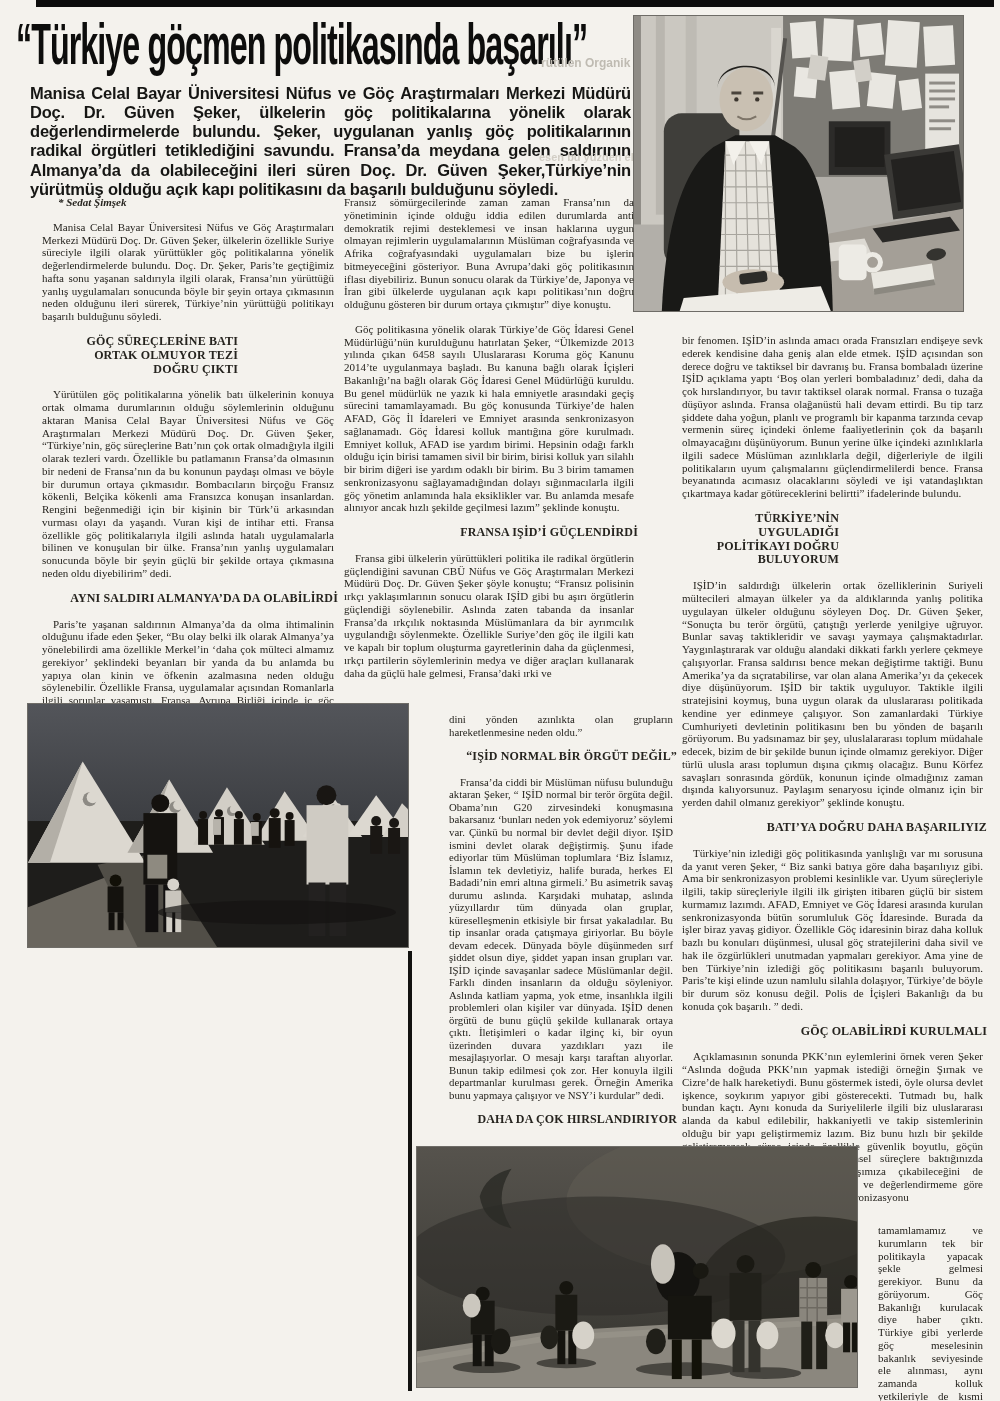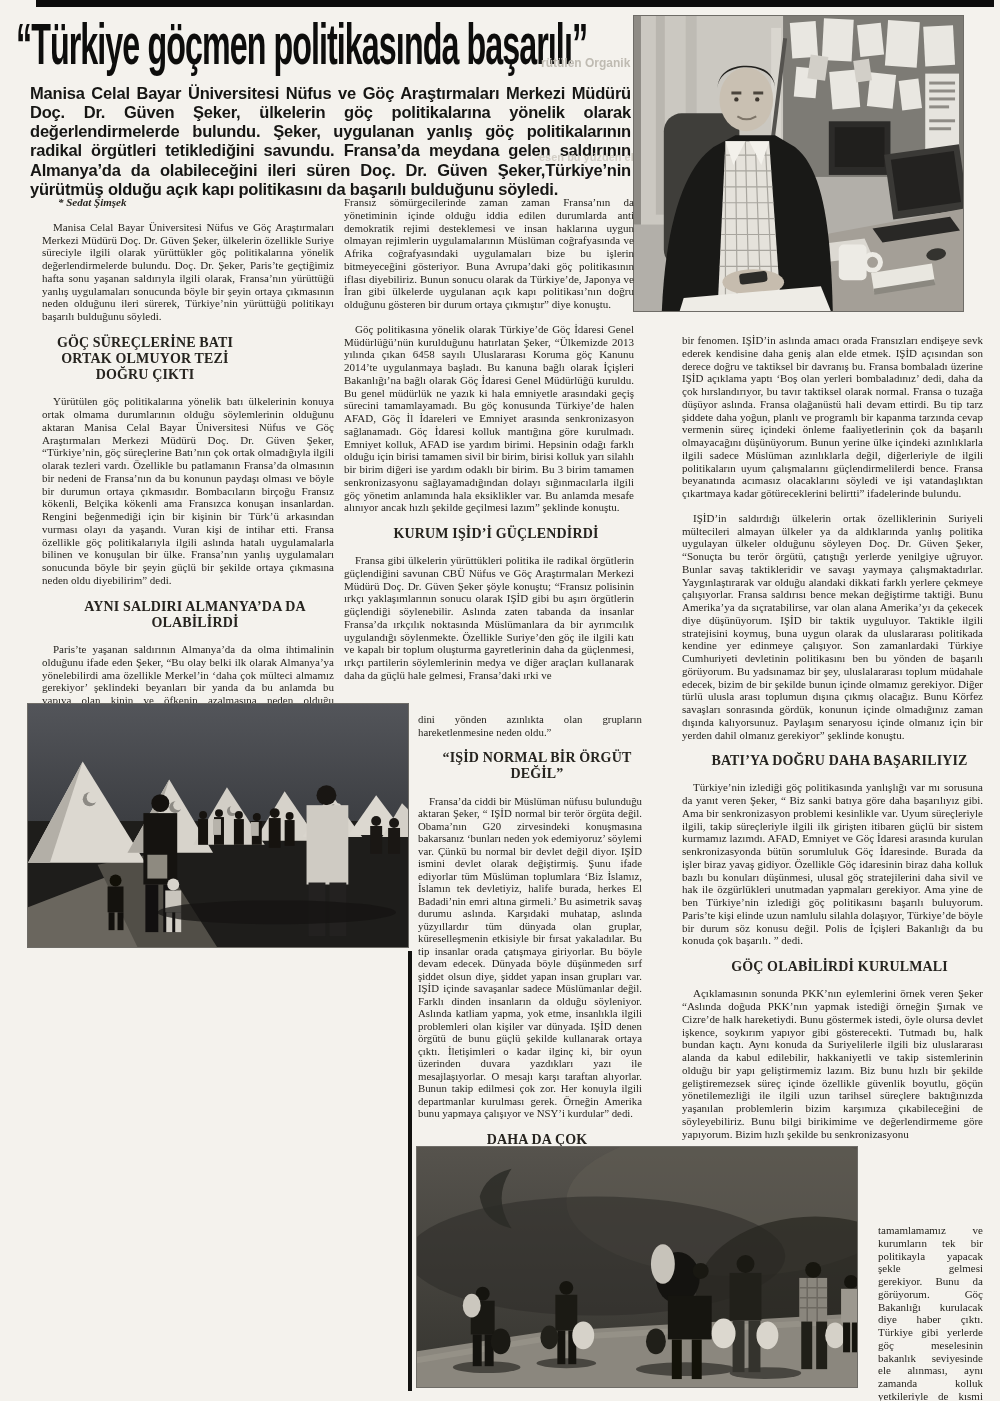--- a/index.html
+++ b/index.html
@@ -12,28 +12,28 @@
   .standfirst{position:absolute;left:30px;top:84px;width:601px;margin:0;
               font-family:"Liberation Sans",sans-serif;font-weight:bold;font-size:16.5px;
               line-height:1.16;letter-spacing:-0.2px;text-align:justify;color:#161614;}
   .bleed{position:absolute;font-family:"Liberation Sans",sans-serif;font-weight:bold;}
   .bleed1{left:541px;top:56px;font-size:12px;color:#bfbbb2;}
   .bleed2{left:539px;top:151px;font-size:11px;color:#d2cec5;}
   .col{position:absolute;font-size:11px;line-height:1.16;text-align:justify;}
   .col p{margin:12px;}
   p.indent{text-indent:11px;}
   .byline{font-weight:bold;font-style:italic;padding-left:16px;text-align:left;}
-  .subhead{margin:1px;font-weight:bold;font-size:14px;letter-spacing:0.15px;
-           padding-left:14px;text-align:center;}
+  .subhead{margin:8px;font-weight:bold;font-size:12px;letter-spacing:0.15px;
+           padding-left:14px;text-align:right;}
   .c1h1{padding-right:100px;}
   .c2h1{padding-right:72px;}
   .c3h1{padding-right:148px;}
   .col1{left:30px;top:184px;width:316px;}
   .col2a{left:332px;top:184px;width:314px;}
-  .col2b{left:406px;top:701px;width:248px;font-size:10.8px;}
+  .col2b{left:437px;top:701px;width:248px;font-size:10.8px;}
   .col3{left:670px;top:322px;width:325px;}
   .col4{left:866px;top:1212px;width:129px;}
   .vrule{position:absolute;left:408px;top:951px;width:4px;height:440px;background:#121210;}
   figure.photo{position:absolute;margin:0;border:1px solid #6e6c67;box-sizing:border-box;
                background:#9a9792;overflow:hidden;}
   .photo svg{display:block;width:100%;height:100%;}
   .photo-office{left:633px;top:15px;width:331px;height:297px;}
   .photo-camp{left:27px;top:703px;width:382px;height:245px;}
   .photo-road{left:416px;top:1146px;width:442px;height:242px;}
 </style>
@@ -133,21 +133,21 @@
     <p class="indent">Manisa Celal Bayar Üniversitesi Nüfus ve Göç Araştırmaları Merkezi Müdürü Doç. Dr. Güven Şeker, ülkelerin özellikle Suriye süreciyle ilgili olarak yürüttükler göç politikalarına yönelik değerlendirmelerde bulundu. Doç. Dr. Şeker, Paris’te geçtiğimiz hafta sonu yaşanan saldırıyla ilgili olarak, Fransa’nın yürüttüğü yanlış uygulamaları sonucunda böyle bir şeyin ortaya çıkmasının neden olduğunu ileri sürerek, Türkiye’nin yürüttüğü politikayı başarılı bulduğunu söyledi.</p>
     <h3 class="subhead c1h1">GÖÇ SÜREÇLERİNE BATI ORTAK OLMUYOR TEZİ DOĞRU ÇIKTI</h3>
     <p class="indent">Yürütülen göç politikalarına yönelik batı ülkelerinin konuya ortak olmama durumlarının olduğu söylemlerinin olduğunu aktaran Manisa Celal Bayar Üniversitesi Nüfus ve Göç Araştırmaları Merkezi Müdürü Doç. Dr. Güven Şeker, “Türkiye’nin, göç süreçlerine Batı’nın çok ortak olmadığıyla ilgili olarak tezleri vardı. Özellikle bu patlamanın Fransa’da olmasının bir nedeni de Fransa’nın da bu konunun paydaşı olması ve böyle bir durumun ortaya çıkmasıdır. Bombacıların birçoğu Fransız kökenli, Belçika kökenli ama Fransızca konuşan insanlardan. Rengini beğenmediği için bir kişinin bir Türk’ü arkasından vurması olayı da yaşandı. Vuran kişi de intihar etti. Fransa özellikle göç politikalarıyla ilgili aslında hatalı uygulamalarla bilinen ve konuşulan bir ülke. Fransa’nın yanlış uygulamaları sonucunda böyle bir şeyin güçlü bir şekilde ortaya çıkmasına neden oldu diyebilirim” dedi.</p>
     <h3 class="subhead">AYNI SALDIRI ALMANYA’DA DA OLABİLİRDİ</h3>
     <p class="indent">Paris’te yaşanan saldırının Almanya’da da olma ihtimalinin olduğunu ifade eden Şeker, “Bu olay belki ilk olarak Almanya’ya yönelebilirdi ama özellikle Merkel’in ‘daha çok mülteci almamız gerekiyor’ şeklindeki beyanları bir yanda da bu anlamda bu yapıya olan kinin ve öfkenin azalmasına neden olduğu söylenebilir. Özellikle Fransa, uygulamalar açısından Romanlarla ilgili sorunlar yaşamıştı. Fransa, Avrupa Birliği içinde iç göç denilen gruplara karşı da çok ciddi acımasız göç politikaları uygulayan bir ülke. Sonucunda aslında Fransa’ya bu eylem olarak döndü. Bu olay burada kalmaz. Çünkü özellikle Batı ne yazık ki daha önceden kapitalist düzenin ilk başlaması, sömürgeciliğin  devam sürecindeki uygulamaları, Afrika’daki</p>
   </div>
 
   <div class="col col2a">
     <p>Fransız sömürgecilerinde zaman zaman Fransa’nın da yönetiminin içinde olduğu iddia edilen durumlarda anti demokratik rejimi desteklemesi ve  insan haklarına uygun olmayan rejimlerin uygulamalarının Müslüman coğrafyasında ve Afrika coğrafyasındaki uygulamaları bize bu işlerin bitmeyeceğini gösteriyor. Buna Avrupa’daki göç politikasının iflası diyebiliriz. Bunun sonucu olarak da Türkiye’de, Japonya ve İran gibi ülkelerde uygulanan açık kapı politikası’nın  doğru olduğunu gösteren bir durum ortaya çıkmıştır” diye konuştu.</p>
     <p class="indent">Göç politikasına yönelik olarak Türkiye’de Göç İdaresi Genel Müdürlüğü’nün kurulduğunu hatırlatan Şeker, “Ülkemizde 2013 yılında çıkan 6458 sayılı Uluslararası Koruma göç Kanunu 2014’te uygulanmaya başladı. Bu kanuna bağlı olarak İçişleri Bakanlığı’na bağlı olarak Göç İdaresi Genel Müdürlüğü kuruldu. Bu genel müdürlük ne yazık ki hala emniyetle arasındaki geçiş sürecini tamamlayamadı. Bu göç konusunda Türkiye’de halen AFAD, Göç İl İdareleri ve Emniyet arasında senkronizasyon sağlanamadı. Göç İdaresi kolluk mantığına göre kurulmadı. Emniyet kolluk, AFAD ise yardım birimi. Hepsinin odağı farklı olduğu için birisi tamamen sivil bir birim, birisi kolluk yarı silahlı bir birim diğeri ise yardım odaklı bir birim. Bu 3 birim tamamen senkronizasyonu sağlayamadığından dolayı sığınmacılarla ilgili göç yönetim anlamında hala eksiklikler var. Bu anlamda mesafe alınıyor ancak hızlı şekilde geçilmesi lazım” şeklinde konuştu.</p>
-    <h3 class="subhead">KURUM IŞİD’İ GÜÇLENDİRDİ</h3>
+    <h3 class="subhead">FRANSA IŞİD’İ GÜÇLENDİRDİ</h3>
     <p class="indent">Fransa gibi ülkelerin yürüttükleri politika ile radikal örgütlerin güçlendiğini savunan CBÜ Nüfus ve Göç Araştırmaları Merkezi Müdürü Doç. Dr. Güven Şeker şöyle konuştu; “Fransız polisinin ırkçı yaklaşımlarının sonucu olarak IŞİD gibi bu aşırı örgütlerin güçlendiği söylenebilir. Aslında zaten tabanda da insanlar Fransa’da ırkçılık noktasında Müslümanlara da bir ayrımcılık uygulandığı söylenmekte. Özellikle Suriye’den göç ile ilgili katı ve kapalı bir toplum oluşturma gayretlerinin daha da güçlenmesi, ırkçı partilerin söylemlerinin medya ve diğer araçları kullanarak daha da güçlü hale gelmesi, Fransa’daki ırki ve</p>
   </div>
 
   <figure class="photo photo-camp">
     <svg viewBox="0 0 382 245" preserveAspectRatio="none">
       <defs>
         <linearGradient id="sky" x1="0" y1="0" x2="0" y2="1">
           <stop offset="0" stop-color="#53555a"></stop>
             <stop offset="1" stop-color="#3a3c40"></stop>
         </linearGradient>
@@ -230,20 +230,21 @@
 
   <div class="col col2b">
     <p>dini yönden azınlıkta olan grupların hareketlenmesine neden oldu.”</p>
     <h3 class="subhead">“IŞİD NORMAL BİR ÖRGÜT DEĞİL”</h3>
     <p class="indent">Fransa’da ciddi bir Müslüman nüfusu bulunduğu aktaran Şeker, “ IŞİD normal bir terör örgüta değil. Obama’nın G20 zirvesindeki konuşmasına bakarsanız ‘bunları neden yok edemiyoruz’ söylemi var. Çünkü bu normal bir devlet değil diyor. IŞİD ismini devlet olarak değiştirmiş. Şunu ifade ediyorlar tüm Müslüman toplumlara ‘Biz İslamız, İslamın tek devletiyiz, halife burada, herkes El Badadi’nin emri altına girmeli.’ Bu asimetrik savaş durumu aslında. Karşıdaki muhatap, aslında yüzyıllardır tüm dünyada olan gruplar, küreselleşmenin etkisiyle bir fırsat yakaladılar. Bu tip insanlar orada çatışmaya giriyorlar. Bu böyle devam edecek. Dünyada böyle düşünmeden sırf şiddet olsun diye, şiddet yapan insan grupları var. IŞİD içinde savaşanlar sadece Müslümanlar değil. Farklı dinden insanların da olduğu söyleniyor. Aslında katliam yapma, yok etme, insanlıkla ilgili problemleri olan kişiler var dünyada. IŞİD denen örgütü de bunu güçlü şekilde kullanarak ortaya çıktı. İletişimleri o kadar ilginç ki, bir oyun üzerinden duvara yazdıkları yazı ile mesajlaşıyorlar. O mesajı karşı taraftan alıyorlar. Bunun takip edilmesi çok zor. Her konuyla ilgili departmanlar kurulması gerek. Örneğin Amerika bunu yapmaya çalışıyor ve NSY’i kurdular” dedi.</p>
     <h3 class="subhead">DAHA DA ÇOK HIRSLANDIRIYOR</h3>
   </div>
 
   <div class="col col3">
     <p>bir fenomen. IŞİD’in aslında amacı orada Fransızları endişeye sevk ederek kendisine daha geniş alan elde etmek. IŞİD açısından son derece doğru ve taktiksel bir davranış bu. Fransa bombaladı üzerine IŞİD açıklama yaptı ‘Boş olan yerleri bombaladınız’ dedi, daha da çok hırslandırıyor, bu tavır taktiksel olarak normal. Fransa o tuzağa düşüyor aslında. Fransa olağanüstü hali devam ettirdi. Bu tip tarz şiddete daha yoğun, planlı ve programlı bir kapanma tarzında cevap vermenin süreç içindeki önleme faaliyetlerinin çok da başarılı olmayacağını düşünüyorum. Bunun yerine ülke içindeki azınlıklarla ilgili sadece Müslüman azınlıklarla değil, diğerleriyle de ilgili politikaların uyum çalışmalarını güçlendirmelilerdi bence. Fransa beyanatında acımasız olacaklarını söyledi ve işi  vatandaşlıktan çıkartmaya  kadar götüreceklerini belirtti” ifadelerinde bulundu.</p>
+    <h3 class="subhead c3h1">TÜRKİYE’NİN UYGULADIĞI POLİTİKAYI DOĞRU BULUYORUM</h3>
     <p class="indent">IŞİD’in saldırdığı ülkelerin ortak özelliklerinin Suriyeli mültecileri  almayan ülkeler ya da aldıklarında yanlış politika uygulayan ülkeler olduğunu söyleyen Doç. Dr. Güven Şeker, “Sonuçta bu terör örgütü, çatıştığı yerlerde yenilgiye uğruyor. Bunlar savaş taktikleridir ve savaşı yaymaya çalışmaktadırlar. Yaygınlaştırarak var olduğu alandaki dikkati farklı yerlere çekmeye çalışıyorlar. Fransa saldırısı bence mekan değiştirme taktiği. Bunu Amerika’ya da sıçratabilirse, var olan alana Amerika’yı da çekecek diye düşünüyorum. IŞİD bir taktik uyguluyor. Taktikle ilgili stratejisini koymuş, buna uygun olarak da uluslararası politikada kendine yer edinmeye çalışıyor. Son zamanlardaki Türkiye Cumhuriyeti devletinin politikasını ben bu yönden de başarılı görüyorum. Bu yadsınamaz bir şey, uluslalararası toplum müdahale edecek, bizim de bir şekilde bunun içinde olmamız gerekiyor. Diğer türlü ulusla arası toplumun dışına çıkmış olacağız. Bunu Körfez savaşları sonrasında gördük, konunun içinde olmadığınız zaman dışında kalıyorsunuz. Paylaşım senaryosu içinde olmanız için bir yerden dahil olmanız gerekiyor” şeklinde konuştu.</p>
     <h3 class="subhead">BATI’YA DOĞRU DAHA BAŞARILIYIZ</h3>
     <p class="indent">Türkiye’nin izlediği göç politikasında yanlışlığı var mı sorusuna da yanıt veren Şeker, “ Biz sanki batıya göre daha başarılıyız gibi. Ama bir senkronizasyon problemi kesinlikle var. Uyum süreçleriyle ilgili, takip süreçleriyle ilgili ilk girişten itibaren güçlü bir sistem kurmamız lazımdı. AFAD, Emniyet ve Göç İdaresi arasında kurulan senkronizasyonda  bütün sorumluluk Göç İdaresinde. Burada da işler biraz yavaş gidiyor. Özellikle Göç idaresinin biraz daha kolluk bazlı bu konuları düşünmesi, ulusal göç stratejilerini daha sivil ve hak ile özgürlükleri unutmadan yapmaları gerekiyor. Ama yine de ben Türkiye’nin izlediği göç politikasını başarılı buluyorum. Paris’te kişi elinde uzun namlulu silahla dolaşıyor, Türkiye’de böyle bir durum söz konusu değil. Polis de İçişleri Bakanlığı da bu konuda çok başarılı. ” dedi.</p>
     <h3 class="subhead">GÖÇ OLABİLİRDİ KURULMALI</h3>
     <p class="indent">Açıklamasının sonunda PKK’nın eylemlerini örnek veren Şeker “Aslında doğuda PKK’nın yapmak istediği örneğin Şırnak ve Cizre’de halk hareketiydi. Bunu göstermek istedi, öyle olursa devlet işkence, soykırım yapıyor gibi gösterecekti. Tutmadı bu, halk bundan kaçtı. Aynı konuda da Suriyelilerle ilgili biz uluslararası alanda da kabul edilebilir, hakkaniyetli ve takip sistemlerinin olduğu bir yapı geliştirmemiz lazım. Biz bunu hızlı bir şekilde geliştiremezsek süreç içinde özellikle güvenlik boyutlu, göçün yönetilemezliği ile ilgili uzun tarihsel süreçlere baktığınızda yaşanılan problemlerin bizim karşımıza çıkabileceğini de söyleyebiliriz. Bunu bilgi birikimime ve değerlendirmeme göre yapıyorum. Bizim hızlı şekilde bu senkronizasyonu</p>
   </div>
 
   <div class="vrule"></div>
 
   <figure class="photo photo-road">

